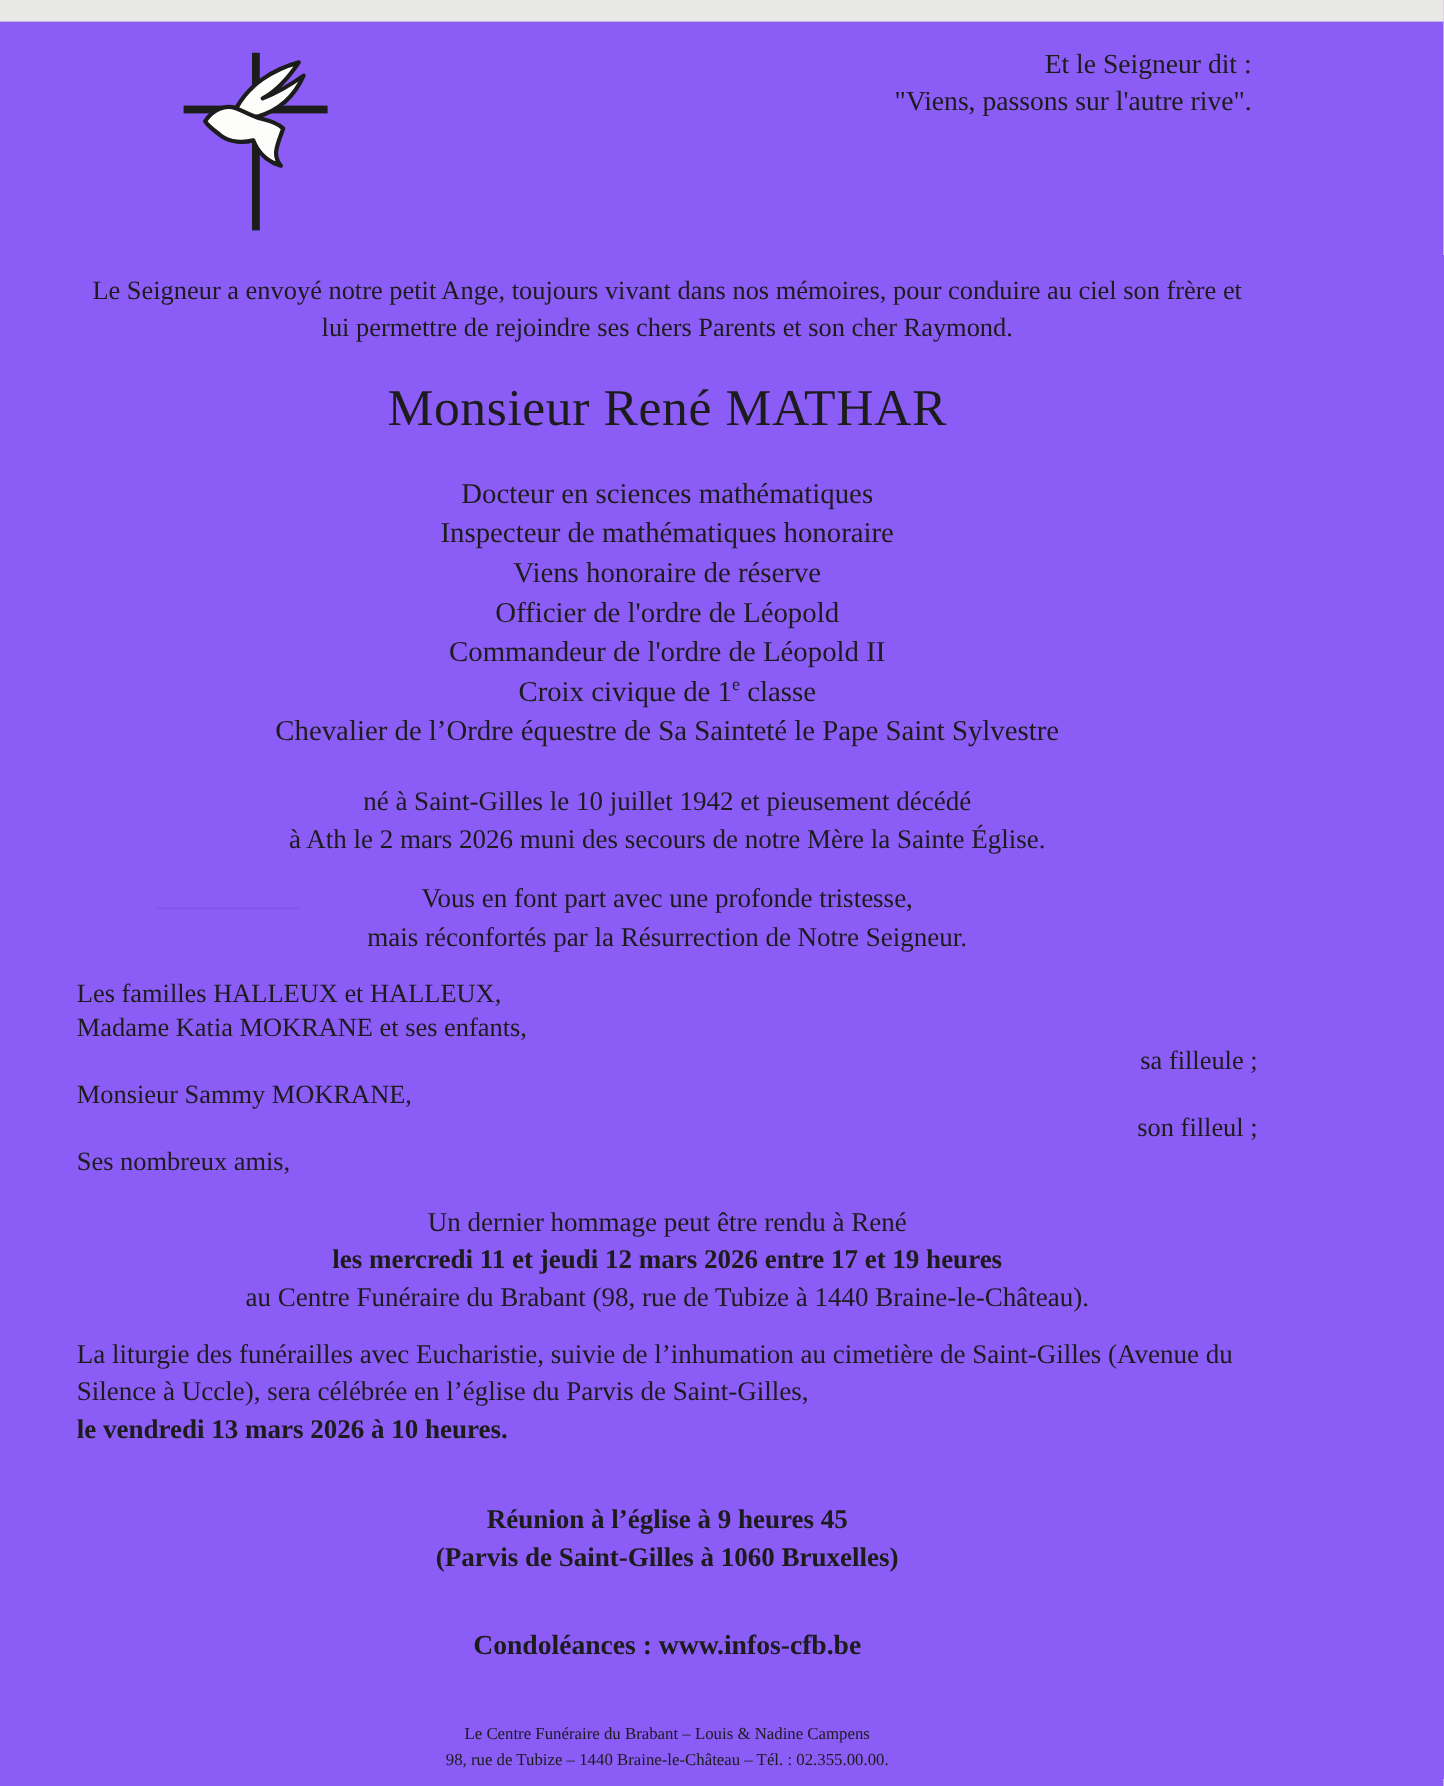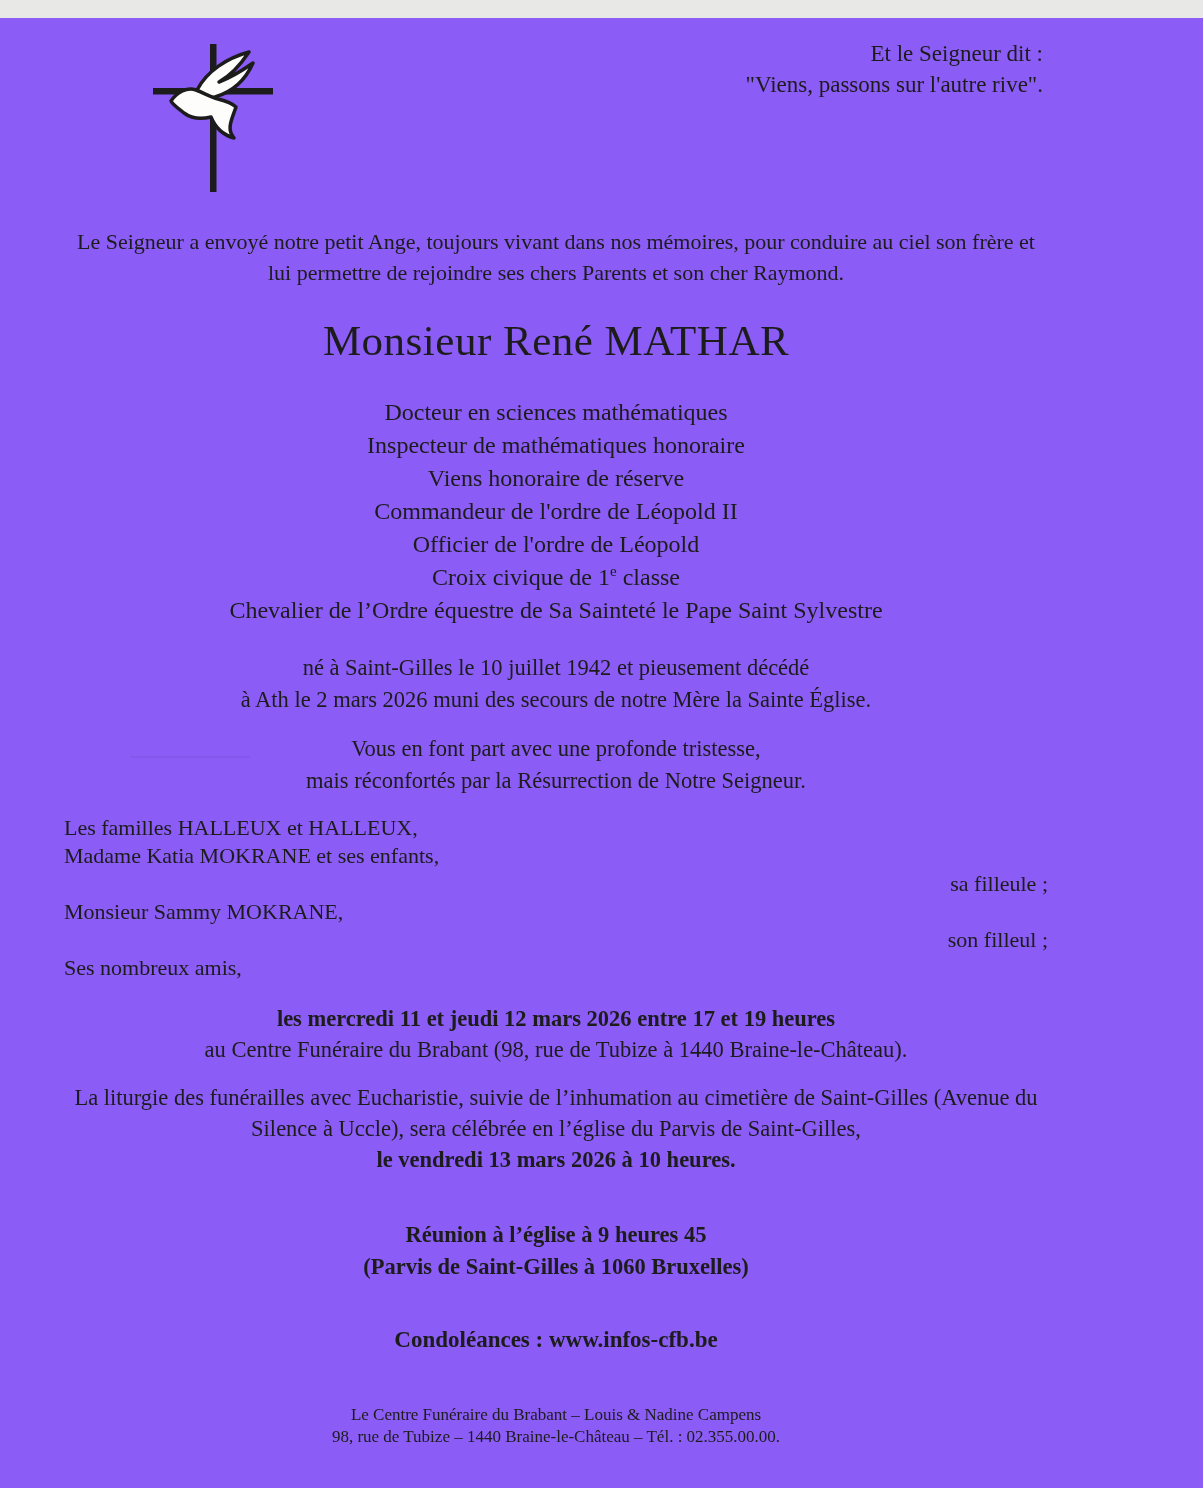--- a/index.html
+++ b/index.html
@@ -59,25 +59,25 @@
     text-align: center;
     font-size: 22.5px;
     line-height: 32px;
   }
   .birth { margin-top: 25px; }
   .announce { margin-top: 17px; }
   .mourners { margin-top: 17px; }
   .mourner-line { font-size: 22px; line-height: 28px; }
   .mourner-line.right { text-align: right; }
   .tribute { margin-top: 21px; text-align: center; font-size: 22.5px; line-height: 31px; }
-  .liturgy { margin-top: 17px; text-align: center; font-size: 22.5px; line-height: 31px; }
+  .liturgy { margin-top: 17px; text-align: left; font-size: 22.5px; line-height: 31px; }
   .bold { font-weight: 700; }
   .meeting { margin-top: 44px; text-align: center; font-size: 22.5px; line-height: 32px; font-weight: 700; }
   .condolences { margin-top: 42px; text-align: center; font-size: 23px; line-height: 30px; font-weight: 700; }
-  .footer { margin-top: 49px; text-align: center; font-size: 17px; line-height: 22px; }
+  .footer { margin-top: 49px; text-align: center; font-size: 14px; line-height: 22px; }
 </style>
 </head>
 <body>
 
 <div class="page">
 
   <div class="logo">
     <svg width="162" height="164" viewBox="0 0 162 164" xmlns="http://www.w3.org/2000/svg">
 
       <rect x="65" y="10" width="6.5" height="148" fill="#1c1c1c"></rect>
@@ -97,22 +97,22 @@
   <div class="content">
 
     <p class="intro">Le Seigneur a envoyé notre petit Ange, toujours vivant dans nos mémoires, pour conduire au ciel son frère et lui permettre de rejoindre ses chers Parents et son cher Raymond.</p>
 
     <h1 class="name">Monsieur René MATHAR</h1>
 
     <div class="honors">
       <div class="honor-line">Docteur en sciences mathématiques</div>
       <div class="honor-line">Inspecteur de mathématiques honoraire</div>
       <div class="honor-line">Viens honoraire de réserve</div>
+      <div class="honor-line">Officier de l'ordre de Léopold</div>
       <div class="honor-line">Commandeur de l'ordre de Léopold II</div>
-      <div class="honor-line">Officier de l'ordre de Léopold</div>
       <div class="honor-line"><span>Croix civique de 1</span><sup>e</sup><span> classe</span></div>
       <div class="honor-line">Chevalier de l’Ordre équestre de Sa Sainteté le Pape Saint Sylvestre</div>
     </div>
 
     <div class="birth">
       <div>né à Saint-Gilles le 10 juillet 1942 et pieusement décédé</div>
       <div>à Ath le 2 mars 2026 muni des secours de notre Mère la Sainte Église.</div>
     </div>
 
     <div class="announce">
@@ -123,20 +123,21 @@
     <div class="mourners">
       <div class="mourner-line">Les familles HALLEUX et HALLEUX,</div>
       <div class="mourner-line">Madame Katia MOKRANE et ses enfants,</div>
       <div class="mourner-line right">sa filleule ;</div>
       <div class="mourner-line">Monsieur Sammy MOKRANE,</div>
       <div class="mourner-line right">son filleul ;</div>
       <div class="mourner-line">Ses nombreux amis,</div>
     </div>
 
     <div class="tribute">
+      <div>Un dernier hommage peut être rendu à René</div>
       <div class="bold">les mercredi 11 et jeudi 12 mars 2026 entre 17 et 19 heures</div>
       <div>au Centre Funéraire du Brabant (98, rue de Tubize à 1440 Braine-le-Château).</div>
     </div>
 
     <div class="liturgy">
       <div>La liturgie des funérailles avec Eucharistie, suivie de l’inhumation au cimetière de Saint-Gilles (Avenue du Silence à Uccle), sera célébrée en l’église du Parvis de Saint-Gilles,</div>
       <div class="bold">le vendredi 13 mars 2026 à 10 heures.</div>
     </div>
 
     <div class="meeting">

